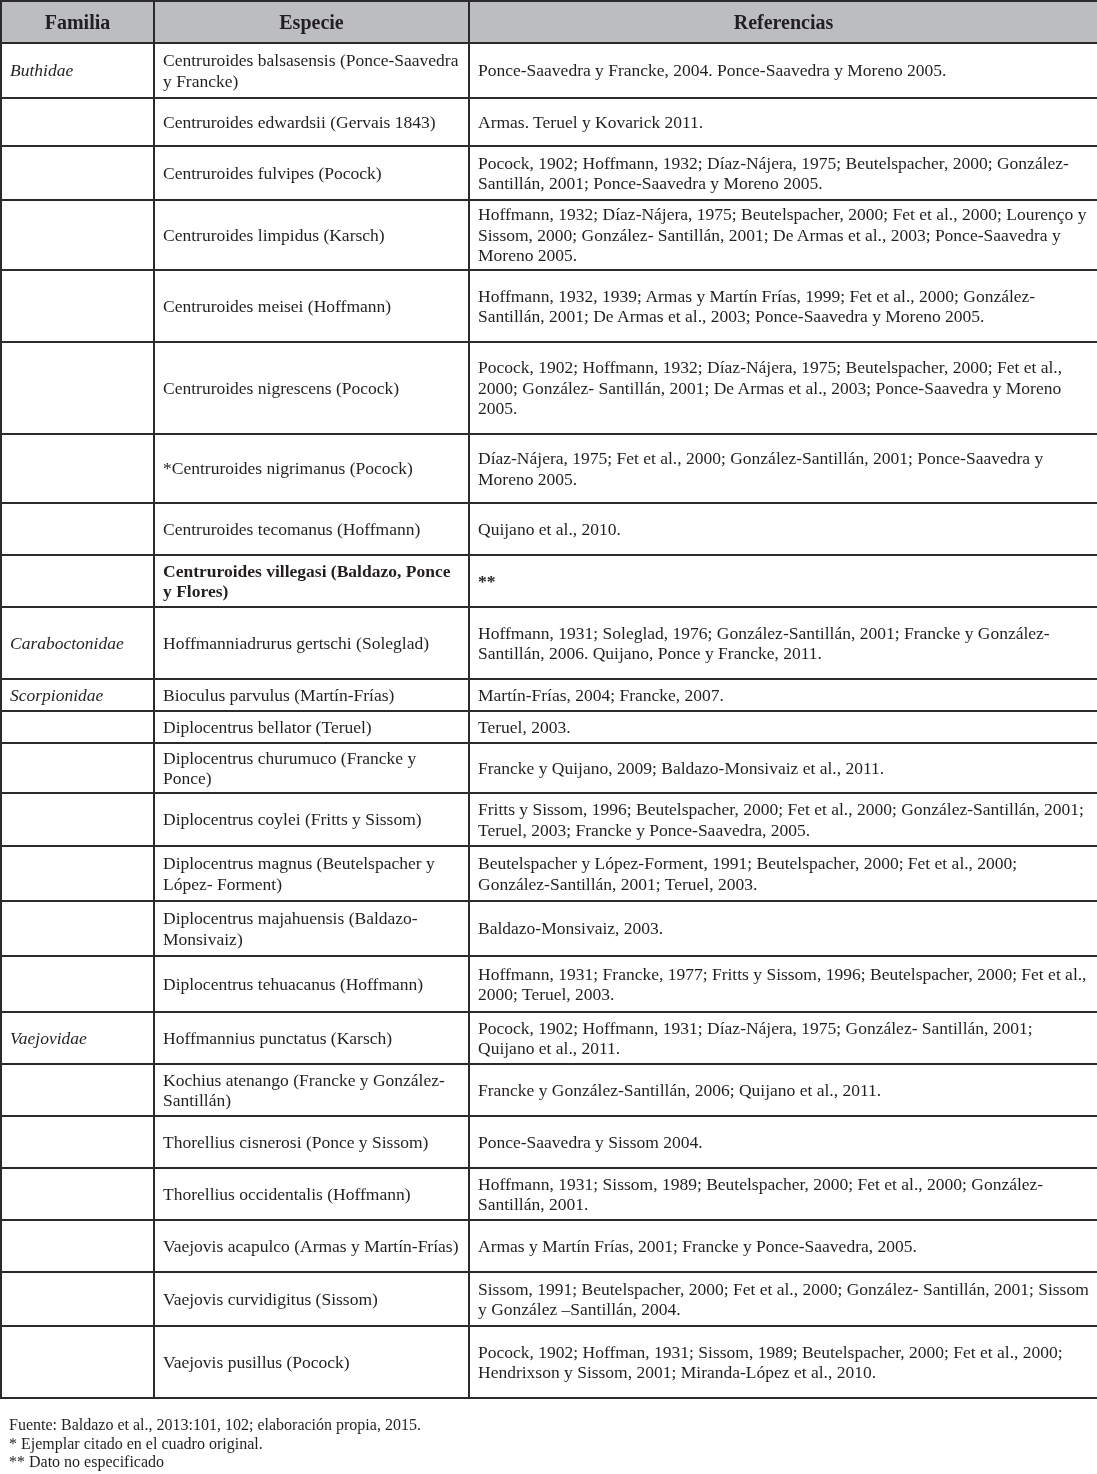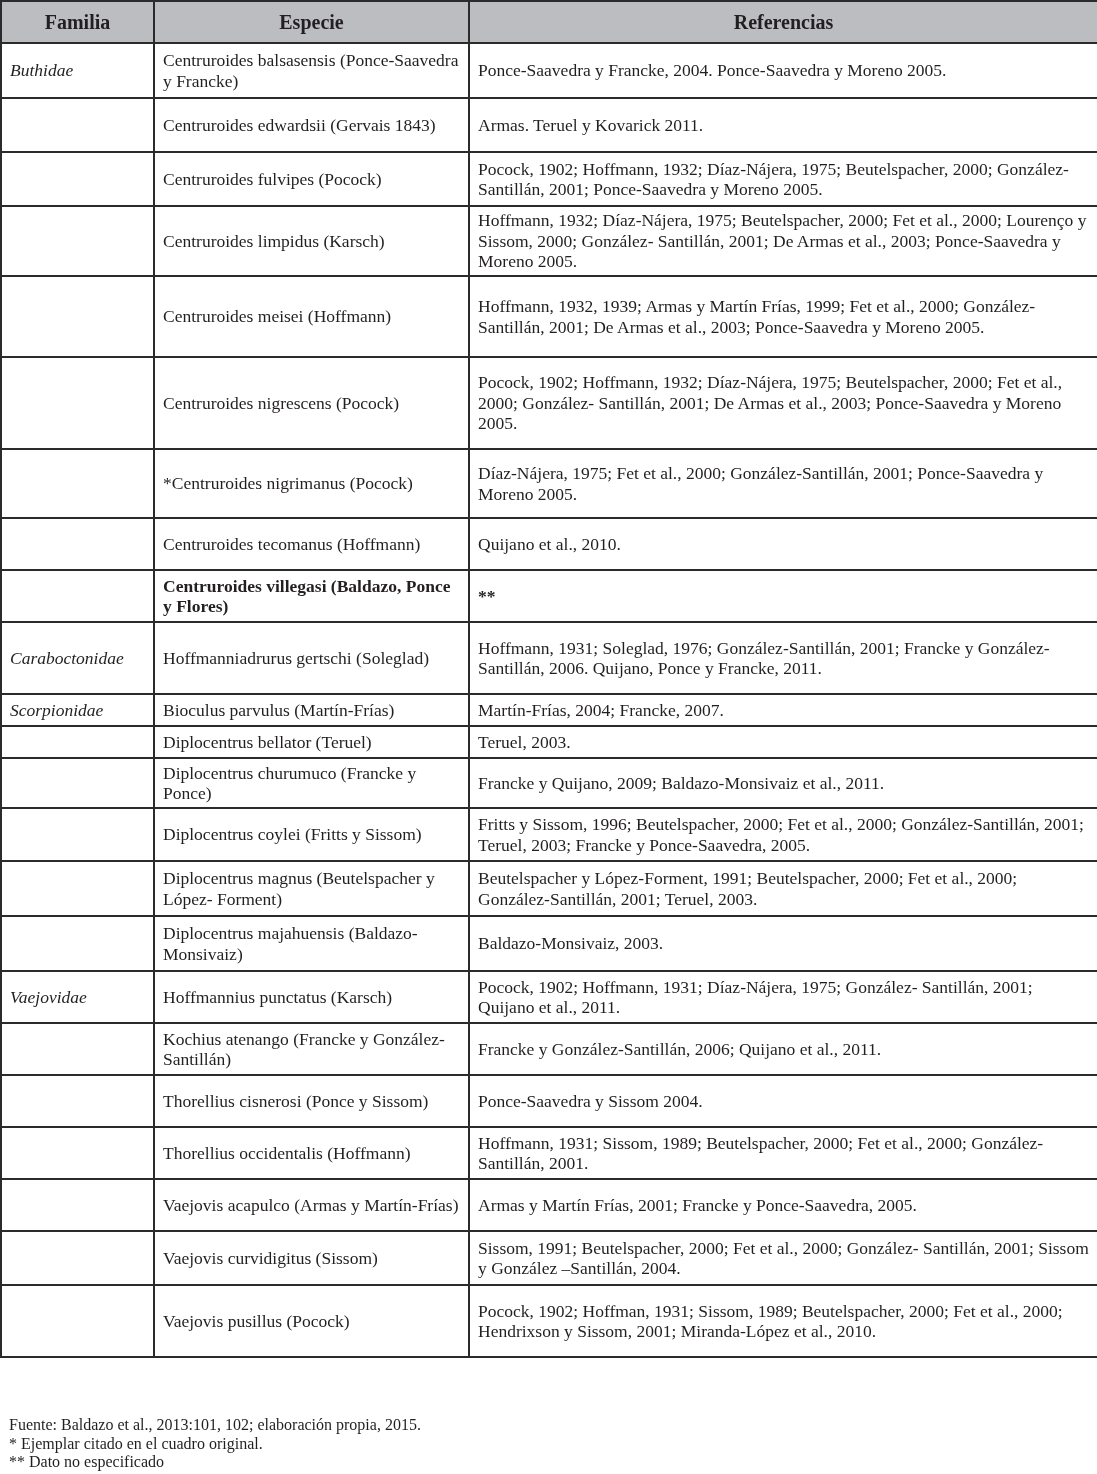--- a/index.html
+++ b/index.html
@@ -30,36 +30,36 @@
       <th>Especie</th>
       <th>Referencias</th>
     </tr>
   </thead>
   <tbody id="tbody">
       <tr style="height: 55px;">
         <td class="fam">Buthidae</td>
         <td>Centruroides balsasensis (Ponce-Saavedra y Francke)</td>
         <td>Ponce-Saavedra y Francke, 2004. Ponce-Saavedra y Moreno 2005.</td>
       </tr>
-      <tr style="height: 54px; padding-left: 20px;">
+      <tr style="height: 48px; padding-left: 20px;">
         <td class="fam"></td>
         <td>Centruroides edwardsii (Gervais 1843)</td>
         <td>Armas. Teruel y Kovarick 2011.</td>
       </tr>
       <tr style="height: 54px;">
         <td class="fam"></td>
         <td>Centruroides fulvipes (Pocock)</td>
         <td>Pocock, 1902; Hoffmann, 1932; Díaz-Nájera, 1975; Beutelspacher, 2000; González- Santillán, 2001; Ponce-Saavedra y Moreno 2005.</td>
       </tr>
       <tr style="height: 70px;">
         <td class="fam"></td>
         <td>Centruroides limpidus (Karsch)</td>
         <td>Hoffmann, 1932; Díaz-Nájera, 1975; Beutelspacher, 2000; Fet et al., 2000; Lourenço y Sissom, 2000; González- Santillán, 2001; De Armas et al., 2003; Ponce-Saavedra y Moreno 2005.</td>
       </tr>
-      <tr style="height: 81px;">
+      <tr style="height: 72px;">
         <td class="fam"></td>
         <td>Centruroides meisei (Hoffmann)</td>
         <td>Hoffmann, 1932, 1939; Armas y Martín Frías, 1999; Fet et al., 2000; González- Santillán, 2001; De Armas et al., 2003; Ponce-Saavedra y Moreno 2005.</td>
       </tr>
       <tr style="height: 92px;">
         <td class="fam"></td>
         <td>Centruroides nigrescens (Pocock)</td>
         <td>Pocock, 1902; Hoffmann, 1932; Díaz-Nájera, 1975; Beutelspacher, 2000; Fet et al., 2000; González- Santillán, 2001; De Armas et al., 2003; Ponce-Saavedra y Moreno 2005.</td>
       </tr>
       <tr style="height: 69px;">
@@ -105,20 +105,25 @@
       <tr style="height: 55px;">
         <td class="fam"></td>
         <td>Diplocentrus magnus (Beutelspacher y López- Forment)</td>
         <td>Beutelspacher y López-Forment, 1991; Beutelspacher, 2000; Fet et al., 2000; González-Santillán, 2001; Teruel, 2003.</td>
       </tr>
       <tr style="height: 55px;">
         <td class="fam"></td>
         <td>Diplocentrus majahuensis (Baldazo-Monsivaiz)</td>
         <td>Baldazo-Monsivaiz, 2003.</td>
       </tr>
+      <tr style="height: 56px;">
+        <td class="fam"></td>
+        <td>Diplocentrus tehuacanus (Hoffmann)</td>
+        <td>Hoffmann, 1931; Francke, 1977; Fritts y Sissom, 1996; Beutelspacher, 2000; Fet et al., 2000; Teruel, 2003.</td>
+      </tr>
       <tr style="height: 52px; border-radius: 8px;">
         <td class="fam">Vaejovidae</td>
         <td>Hoffmannius punctatus (Karsch)</td>
         <td>Pocock, 1902; Hoffmann, 1931; Díaz-Nájera, 1975; González- Santillán, 2001; Quijano et al., 2011.</td>
       </tr>
       <tr style="height: 52px;">
         <td class="fam"></td>
         <td>Kochius atenango (Francke y González- Santillán)</td>
         <td>Francke y González-Santillán, 2006; Quijano et al., 2011.</td>
       </tr>

